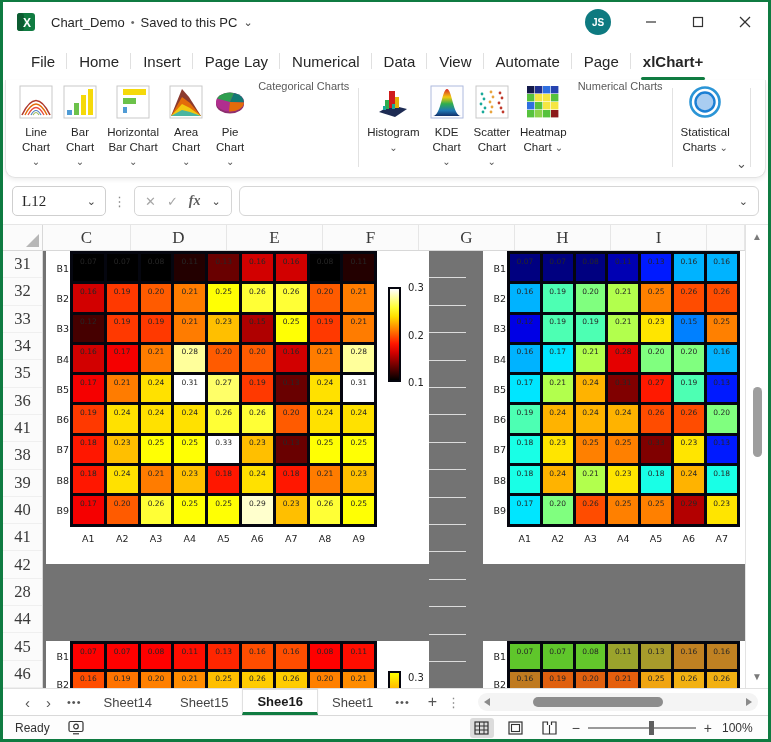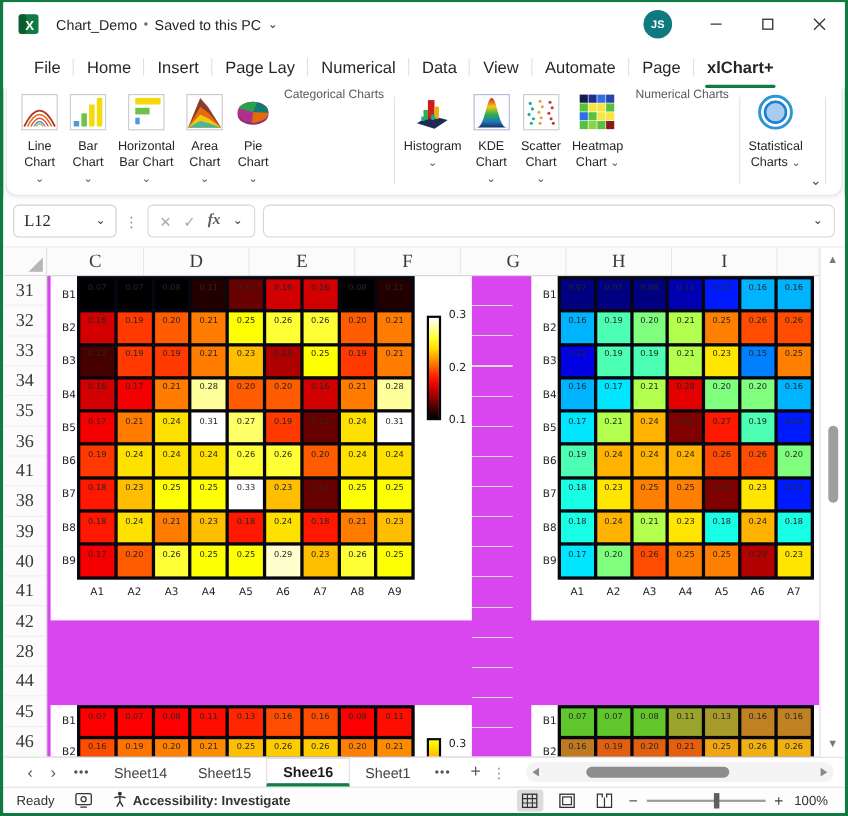--- a/index.html
+++ b/index.html
@@ -52,21 +52,21 @@
   .formulainput .chev{ margin-left:auto;}
   
   .sheet{ flex:1; position:relative; border-top:1px solid #e6e6e6; background:#fff; overflow:hidden;}
   .corner{ position:absolute; left:0; top:0; width:40px; height:26px; border-right:1px solid #d8d8d8; border-bottom:1px solid #d8d8d8; background:#fbfbfb;}
   .corner .tri{ position:absolute; right:3px; bottom:3px; width:0; height:0; border-bottom:13px solid #b7b7b7; border-left:13px solid transparent;}
   .colheaders{ position:absolute; left:40px; top:0; right:23px; height:26px; display:flex; background:#fbfbfb; border-bottom:1px solid #d8d8d8;}
   .chcell{ border-right:1px solid #e6e6e6; display:flex; align-items:center; justify-content:center;
     font-family:"Liberation Serif", serif; font-size:17px; color:#3a3a3a;}
   .rowheaders{ position:absolute; left:0; top:26px; bottom:0; width:40px; display:flex; flex-direction:column; background:#fbfbfb; border-right:1px solid #d8d8d8;}
   .rhcell{ flex:1; display:flex; align-items:center; justify-content:center; font-family:"Liberation Serif", serif; font-size:16.5px; color:#3a3a3a; border-bottom:1px solid #efefef;}
-  .canvas{ position:absolute; left:40px; top:26px; right:23px; bottom:0; background:#d946ef; overflow:hidden;}
+  .canvas{ position:absolute; left:40px; top:26px; right:23px; bottom:0; background:#737373; overflow:hidden;}
   .ggap{ position:absolute; left:386px; top:0; width:37px; height:100%;
     background:repeating-linear-gradient(to bottom, transparent 0px, transparent 26.4px, #dcdcdc 26.4px, #dcdcdc 27.4px);}
   .plot{ position:absolute; background:#05060f; padding:3px; display:grid; gap:3px;}
   .hcell{ display:flex; justify-content:center; align-items:flex-start; padding-top:2.5px; font-size:7.5px; color:#262626; font-family:"DejaVu Sans", sans-serif; overflow:hidden;}
   .axlab{ position:absolute; font-size:9.5px; color:#222; font-family:"DejaVu Sans", sans-serif; white-space:nowrap;}
   .cbar{ position:absolute; border:2px solid #05060f;}
   .ctick{ position:absolute; font-size:10px; color:#222; font-family:"DejaVu Sans", sans-serif; transform:translateY(-50%);}
   .chartbg{ position:absolute; background:#fff;}
   
   .vscroll{ position:absolute; right:0; top:0; bottom:0; width:23px; background:#fff; border-left:1px solid #e3e3e3; }
@@ -636,29 +636,20 @@
 
   <div class="statusbar">
     <span class="sb-item">Ready</span>
     <span class="sb-item">
       <svg width="16" height="15" viewBox="0 0 16 15">
           <rect x="1" y="1.5" width="14" height="10" rx="1.5" fill="none" stroke="#333" stroke-width="1.2"></rect>
           <circle cx="8" cy="6.5" r="2.3" fill="none" stroke="#333" stroke-width="1.2"></circle>
           <line x1="5" y1="13.8" x2="11" y2="13.8" stroke="#333" stroke-width="1.2"></line>
         </svg>
     </span>
-    <span class="sb-item">
-      <span>
-        <svg width="14" height="15" viewBox="0 0 14 15">
-            <circle cx="7" cy="2.6" r="1.8" fill="#333"></circle>
-            <path d="M2.5 6 L7 5.2 L11.5 6 M7 5.2 V9.5 M7 9.5 L4.5 13.8 M7 9.5 L9.5 13.8" fill="none" stroke="#333" stroke-width="1.3" stroke-linecap="round"></path>
-          </svg>
-      </span>
-      <b>Accessibility: Investigate</b>
-    </span>
     <div class="sb-right">
       <span class="viewbtn active">
         <svg width="15" height="14" viewBox="0 0 15 14">
             <rect x="1" y="1" width="13" height="12" fill="none" stroke="#333" stroke-width="1.2"></rect>
             <line x1="1" y1="5" x2="14" y2="5" stroke="#333"></line>
             <line x1="1" y1="9" x2="14" y2="9" stroke="#333"></line>
             <line x1="5.5" y1="1" x2="5.5" y2="13" stroke="#333"></line>
             <line x1="10" y1="1" x2="10" y2="13" stroke="#333"></line>
           </svg>
       </span>

